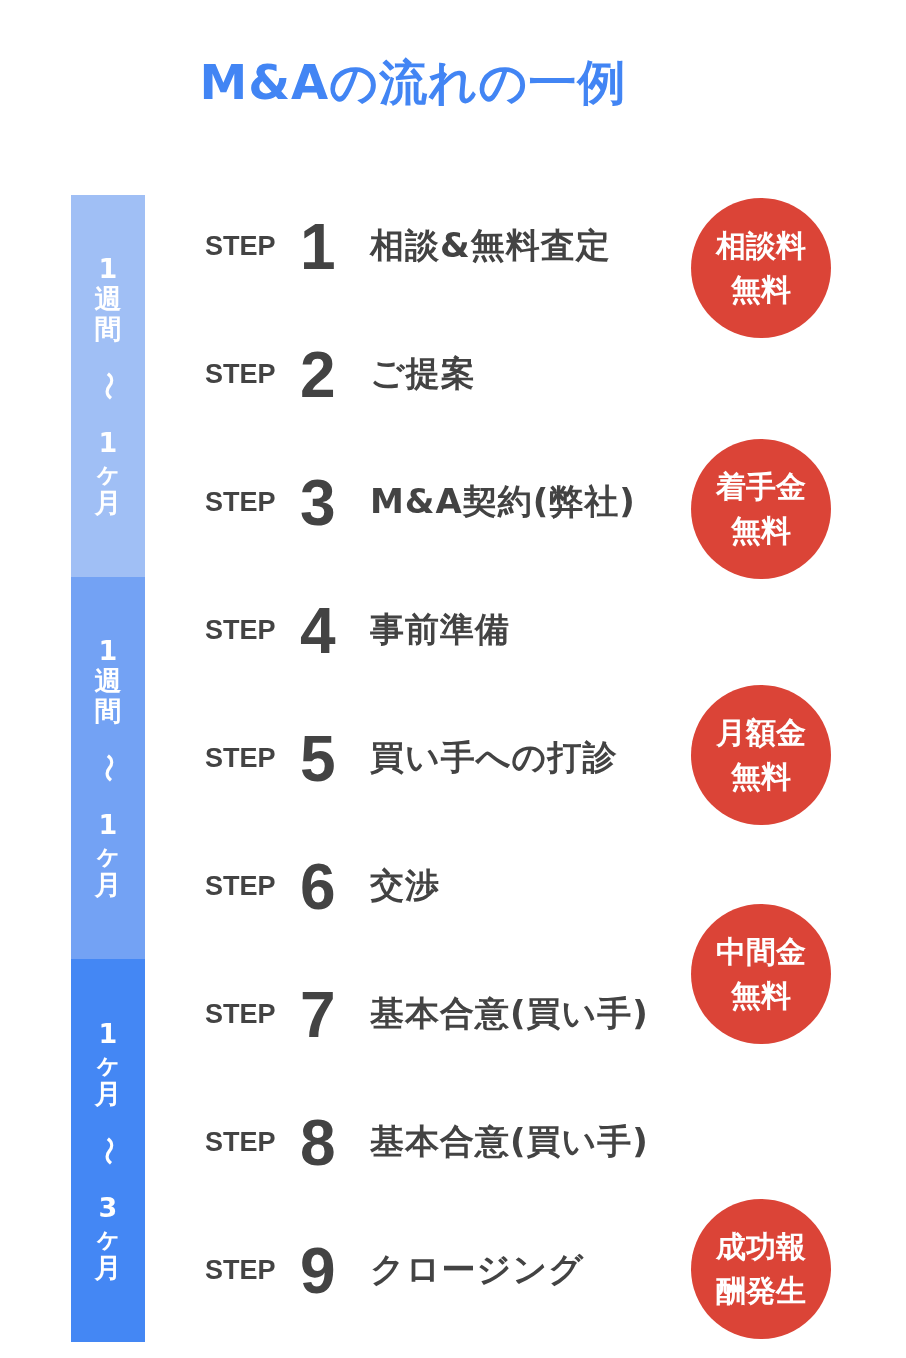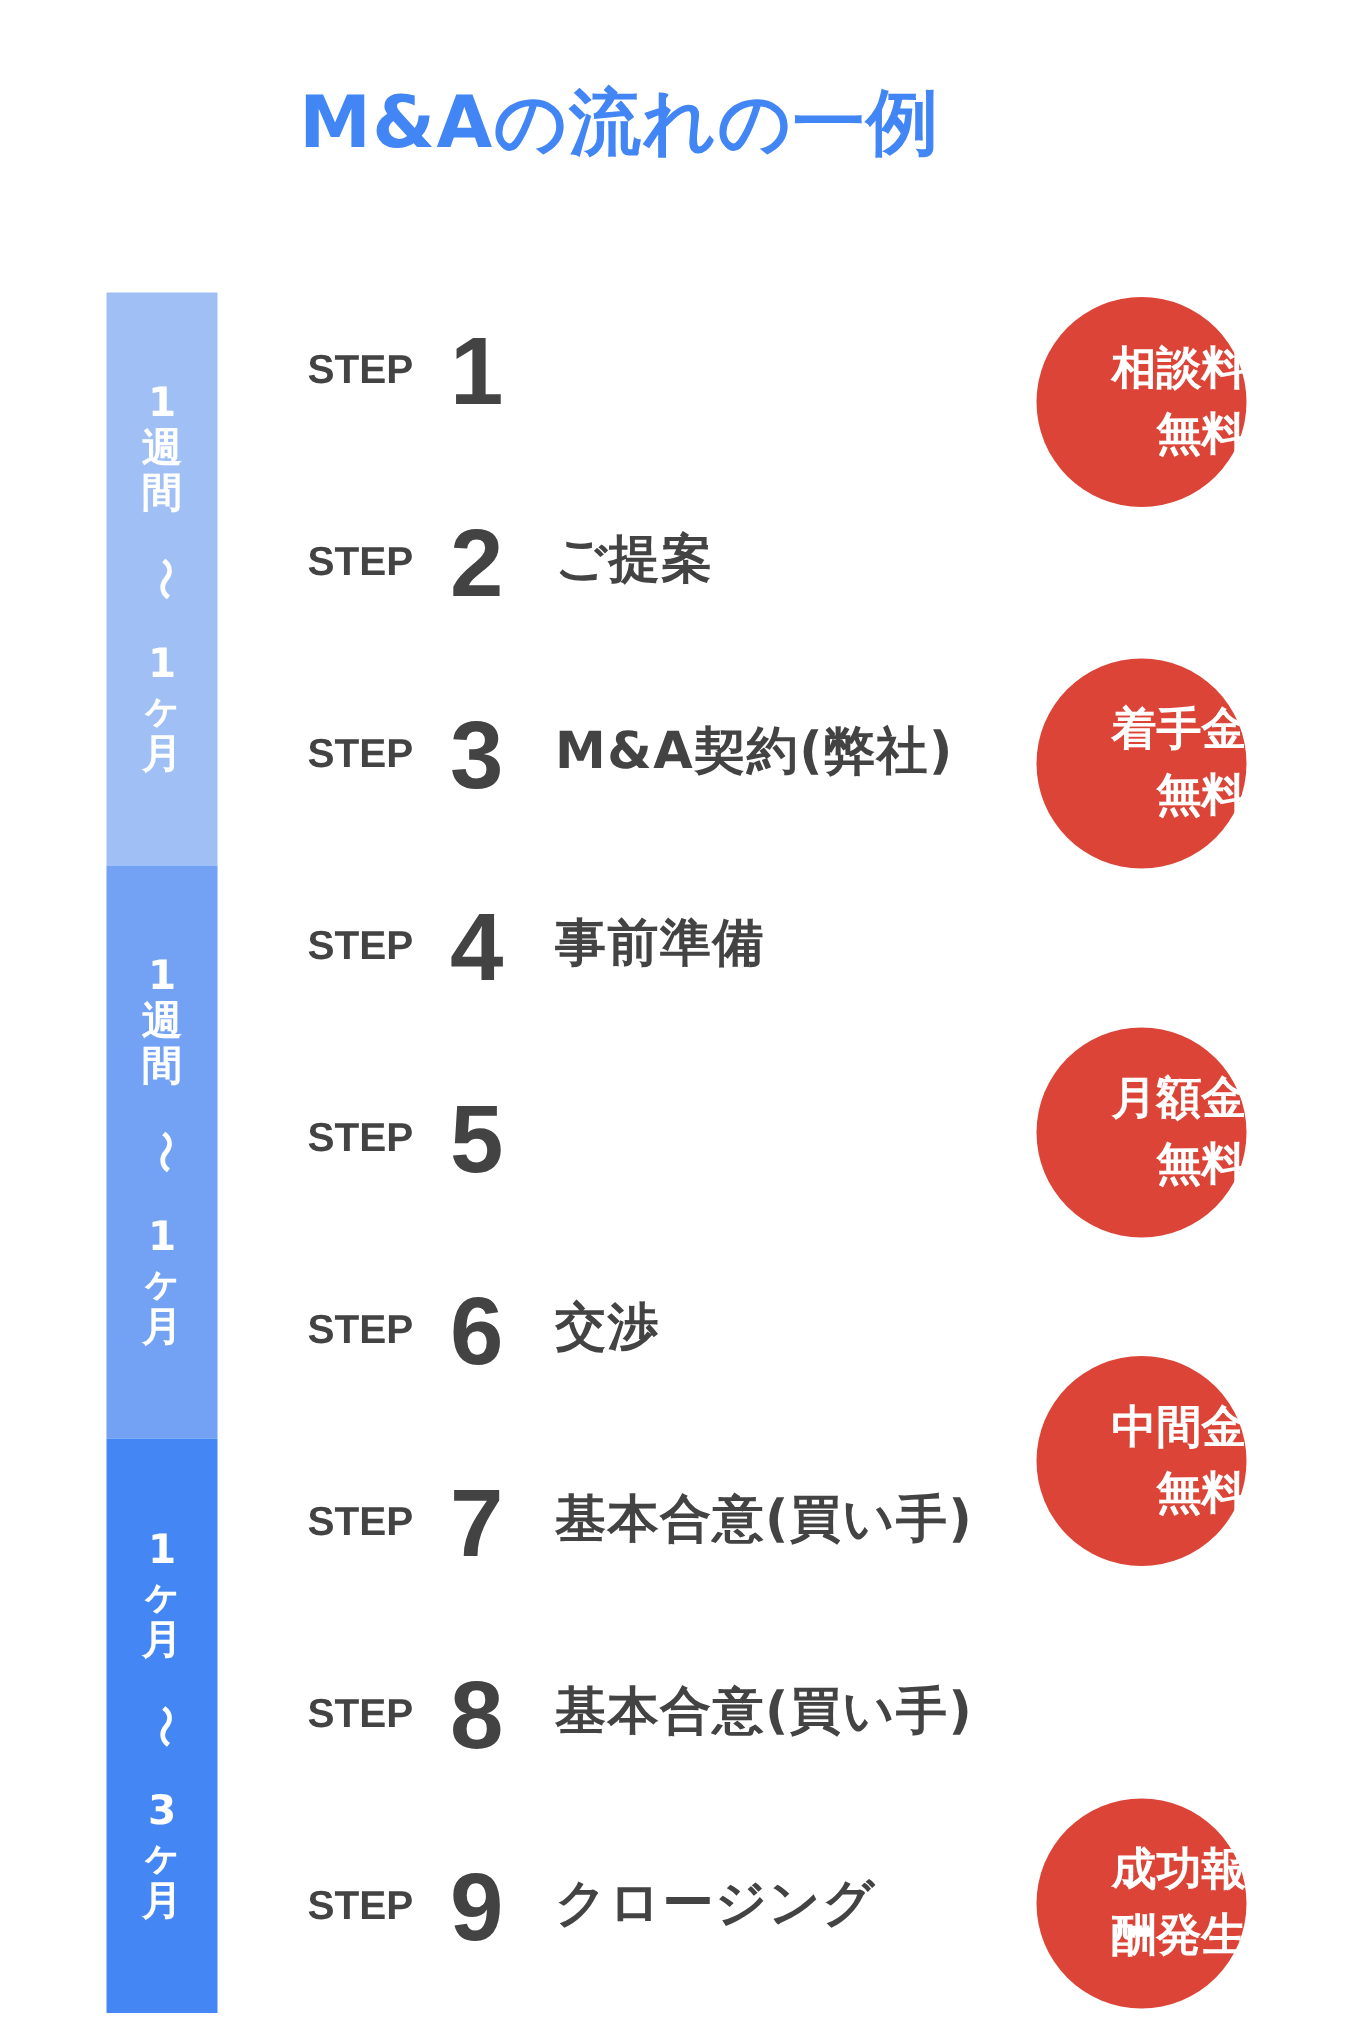--- a/index.html
+++ b/index.html
@@ -10,21 +10,21 @@
   .seg { position:absolute; left:71px; width:74px; display:flex; flex-direction:column;
          align-items:center; justify-content:center; color:#ffffff; font-weight:bold; }
   .seg .ch { font-size:27px; line-height:30px; text-align:center; }
   .seg .tilde { font-size:30px; line-height:40px; margin:22px 0; transform:rotate(90deg); font-weight:normal; }
   .step { position:absolute; left:205px; height:70px; display:flex; align-items:center; color:#434343; }
   .step .lbl { font-family:"Liberation Sans", sans-serif; font-weight:bold; font-size:27px; width:95px; line-height:30px; padding-bottom:2px; }
   .step .num { font-family:"Liberation Sans", sans-serif; font-weight:bold; font-size:64px; width:70px; line-height:62px; }
   .step .txt { font-size:34px; font-weight:bold; line-height:40px; padding-bottom:4px; letter-spacing:1px; }
   .badge { position:absolute; left:691px; width:140px; height:140px; border-radius:50%;
            background:#db4437; color:#ffffff; display:flex; flex-direction:column;
-           align-items:flex-end; justify-content:center; font-weight:bold; font-size:30px; line-height:44px; }
+           align-items:center; justify-content:center; font-weight:bold; font-size:30px; line-height:44px; }
 </style>
 </head>
 <body>
 
 <div class="title">M&amp;Aの流れの一例</div>
 
 <div class="seg" style="top:195px;height:382px;background:#a0bff5;">
   <div class="ch">1</div>
   <div class="ch">週</div>
   <div class="ch">間</div>
@@ -48,39 +48,41 @@
   <div class="ch">月</div>
   <div class="ch tilde">〜</div>
   <div class="ch">3</div>
   <div class="ch">ヶ</div>
   <div class="ch">月</div>
 </div>
 
 <div class="step" style="top:212px;">
   <span class="lbl">STEP</span>
   <span class="num">1</span>
+  <span class="txt">相談&amp;無料査定</span>
 </div>
 <div class="step" style="top:340px;">
   <span class="lbl">STEP</span>
   <span class="num">2</span>
   <span class="txt">ご提案</span>
 </div>
 <div class="step" style="top:468px;">
   <span class="lbl">STEP</span>
   <span class="num">3</span>
   <span class="txt">M&amp;A契約(弊社)</span>
 </div>
 <div class="step" style="top:596px;">
   <span class="lbl">STEP</span>
   <span class="num">4</span>
   <span class="txt">事前準備</span>
 </div>
 <div class="step" style="top:724px;">
   <span class="lbl">STEP</span>
   <span class="num">5</span>
+  <span class="txt">買い手への打診</span>
 </div>
 <div class="step" style="top:852px;">
   <span class="lbl">STEP</span>
   <span class="num">6</span>
   <span class="txt">交渉</span>
 </div>
 <div class="step" style="top:980px;">
   <span class="lbl">STEP</span>
   <span class="num">7</span>
   <span class="txt">基本合意(買い手)</span>

